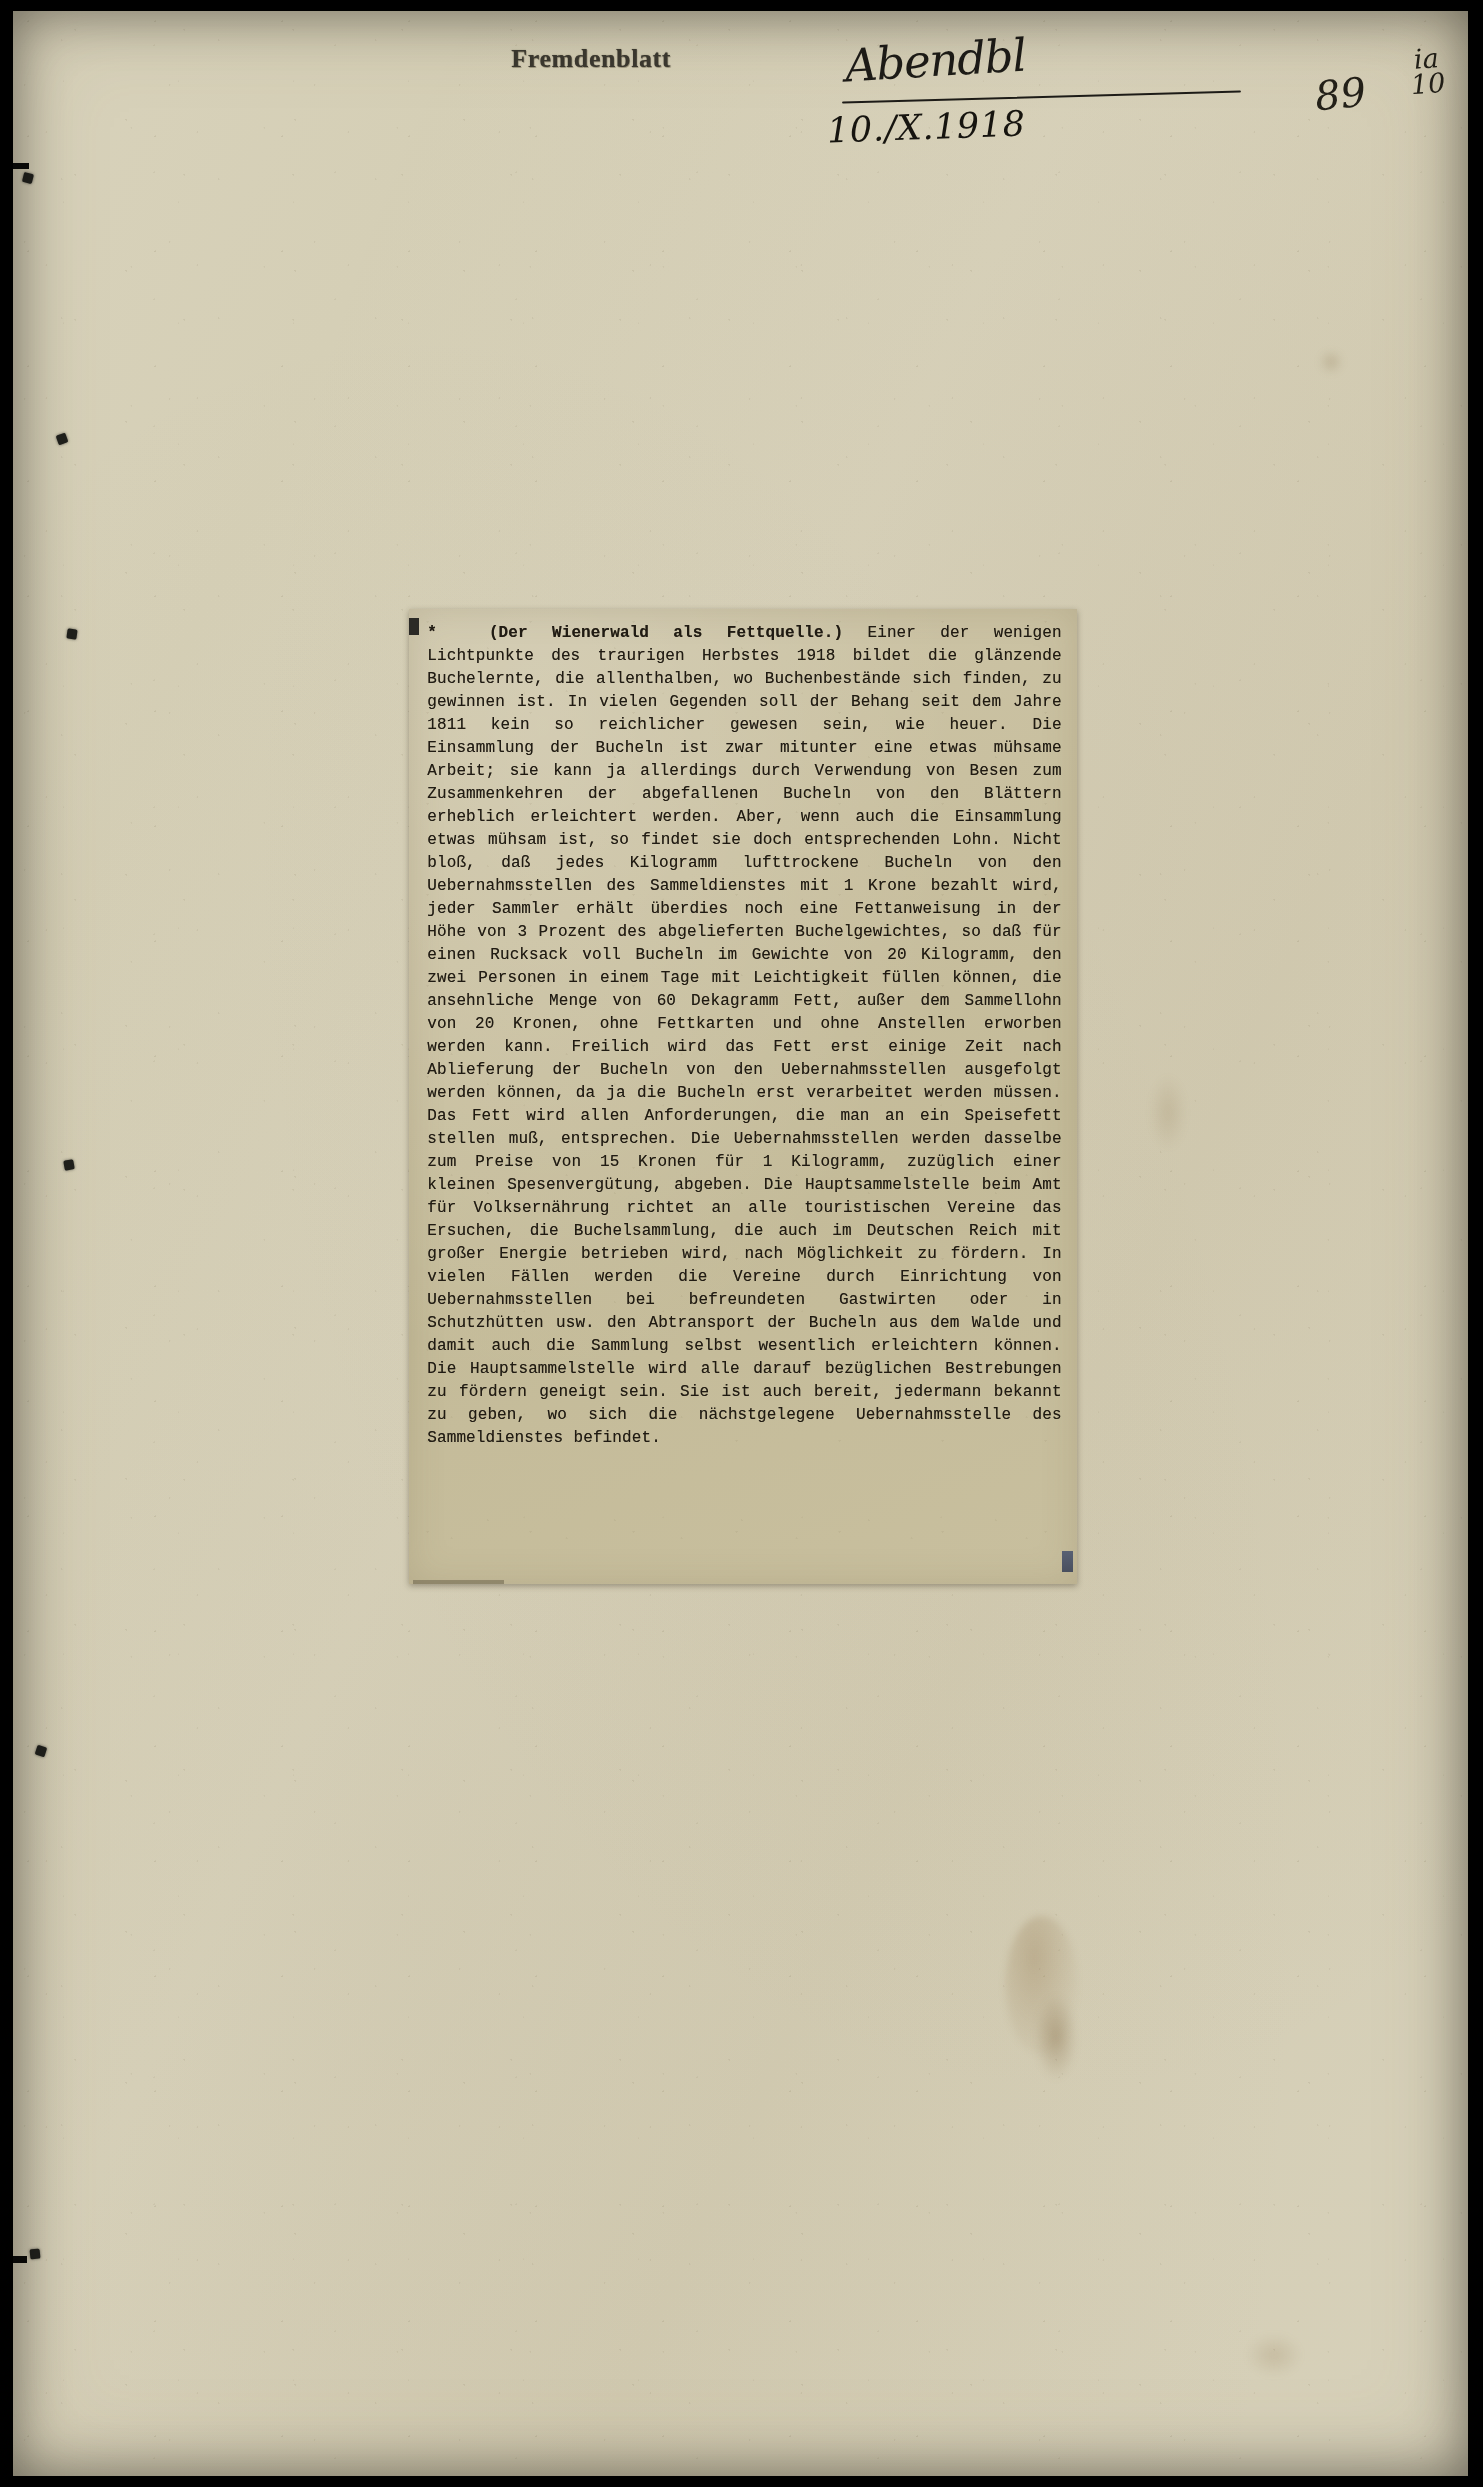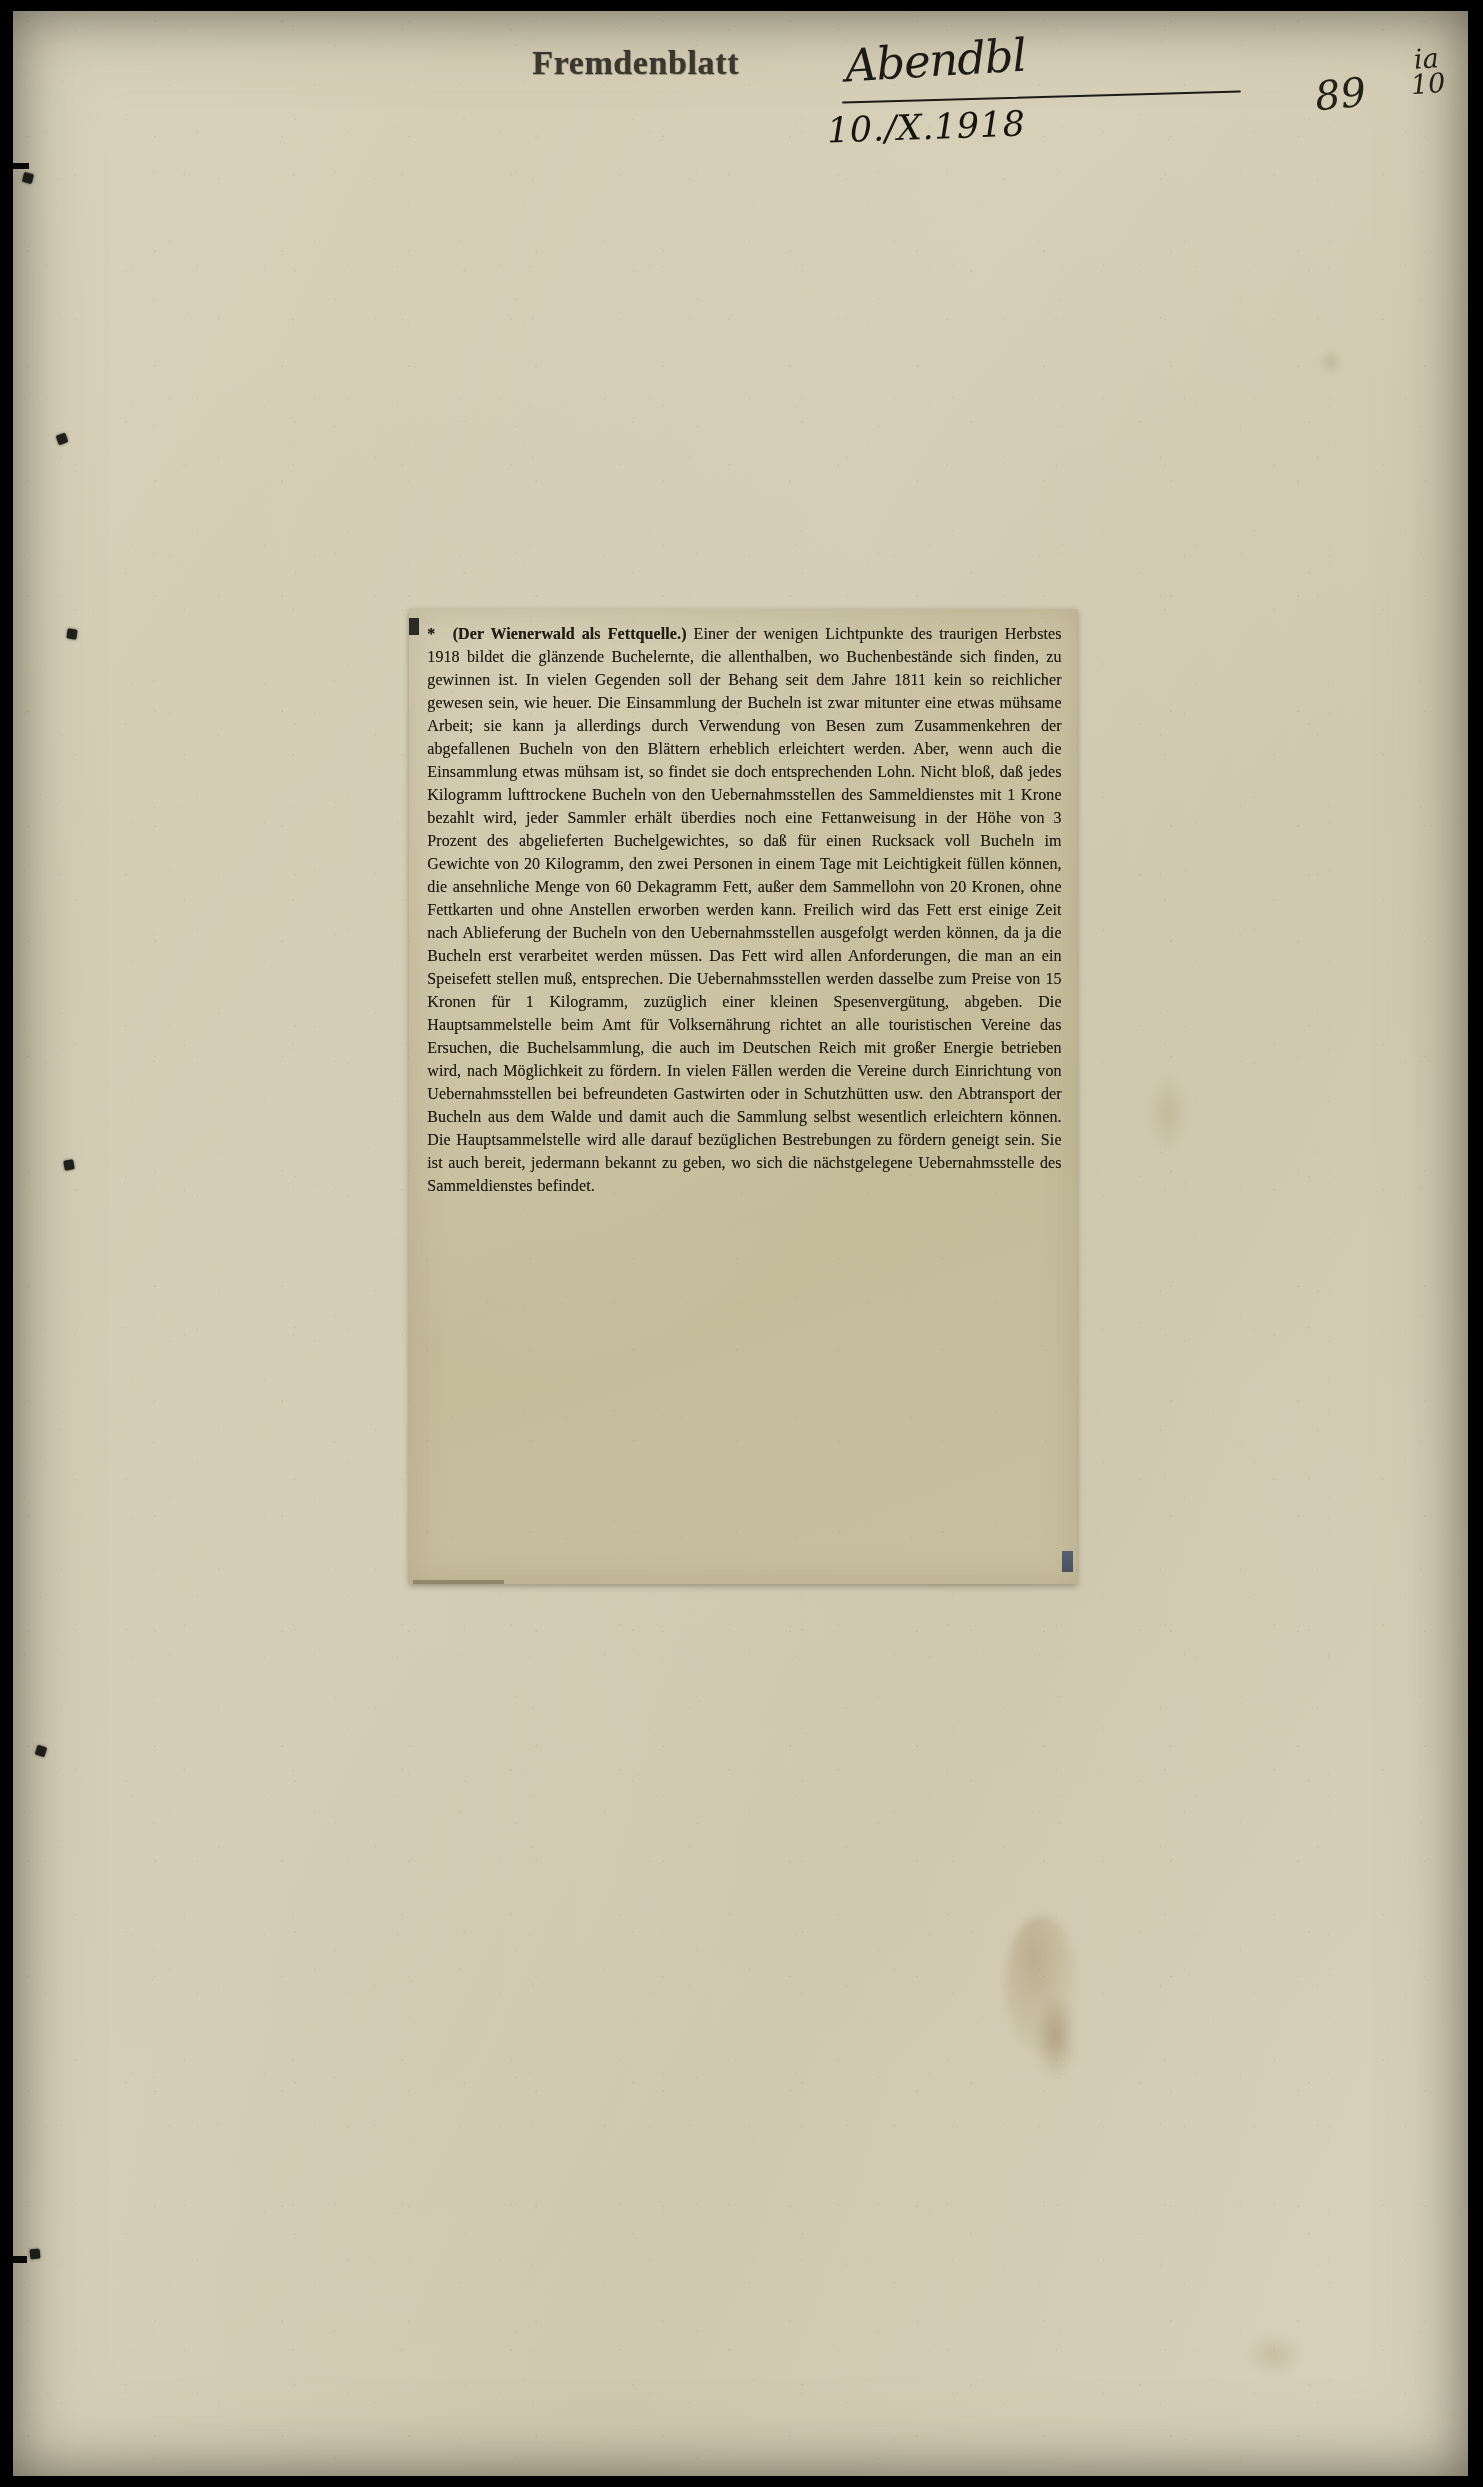--- a/index.html
+++ b/index.html
@@ -79,25 +79,25 @@
   }
   .edge-nick {
     position: absolute;
     background: #0b0b09;
     pointer-events: none;
   }
 
   
   .masthead {
     position: absolute;
-    left: 519px;
+    left: 498px;
     top: 33px;
     font-family: "Liberation Serif", serif;
     font-weight: bold;
-    font-size: 34px;
+    font-size: 26px;
     letter-spacing: 0.6px;
     color: #3b382f;
     text-shadow: 0 0 1.2px rgba(60,55,40,0.55), 0.6px 0.6px 0 rgba(80,72,50,0.35);
   }
   .hw-title {
     position: absolute;
     left: 832px;
     top: 23px;
     font-family: "DejaVu Serif", serif;
     font-style: italic;
@@ -186,21 +186,21 @@
   }
   .clip-mark.tl { left: 0; top: 8.5px; width: 9.7px; height: 17px; background: #2b2a26; }
   .clip-mark.br { right: 4.8px; bottom: 12px; width: 11px; height: 20.6px;
     background: linear-gradient(#3d4a6a, #2b3550); opacity: 0.8; }
   .clip-mark.bl { left: 3.6px; bottom: 0; width: 91px; height: 4.2px;
     background: rgba(60,52,34,0.35); }
 
   .clip-text {
     position: relative;
     z-index: 2;
-    font-family: Liberation Serif, serif;
+    font-family: Liberation Mono, monospace;
     font-size: 16px;
     line-height: 23px;
     color: #241f17;
     text-align: justify;
     text-justify: inter-word;
     letter-spacing: 0.1px;
     word-spacing: 0.7px;
     text-shadow: 0 0 0.4px rgba(35,30,20,0.55);
     filter: contrast(1.04);
   }

